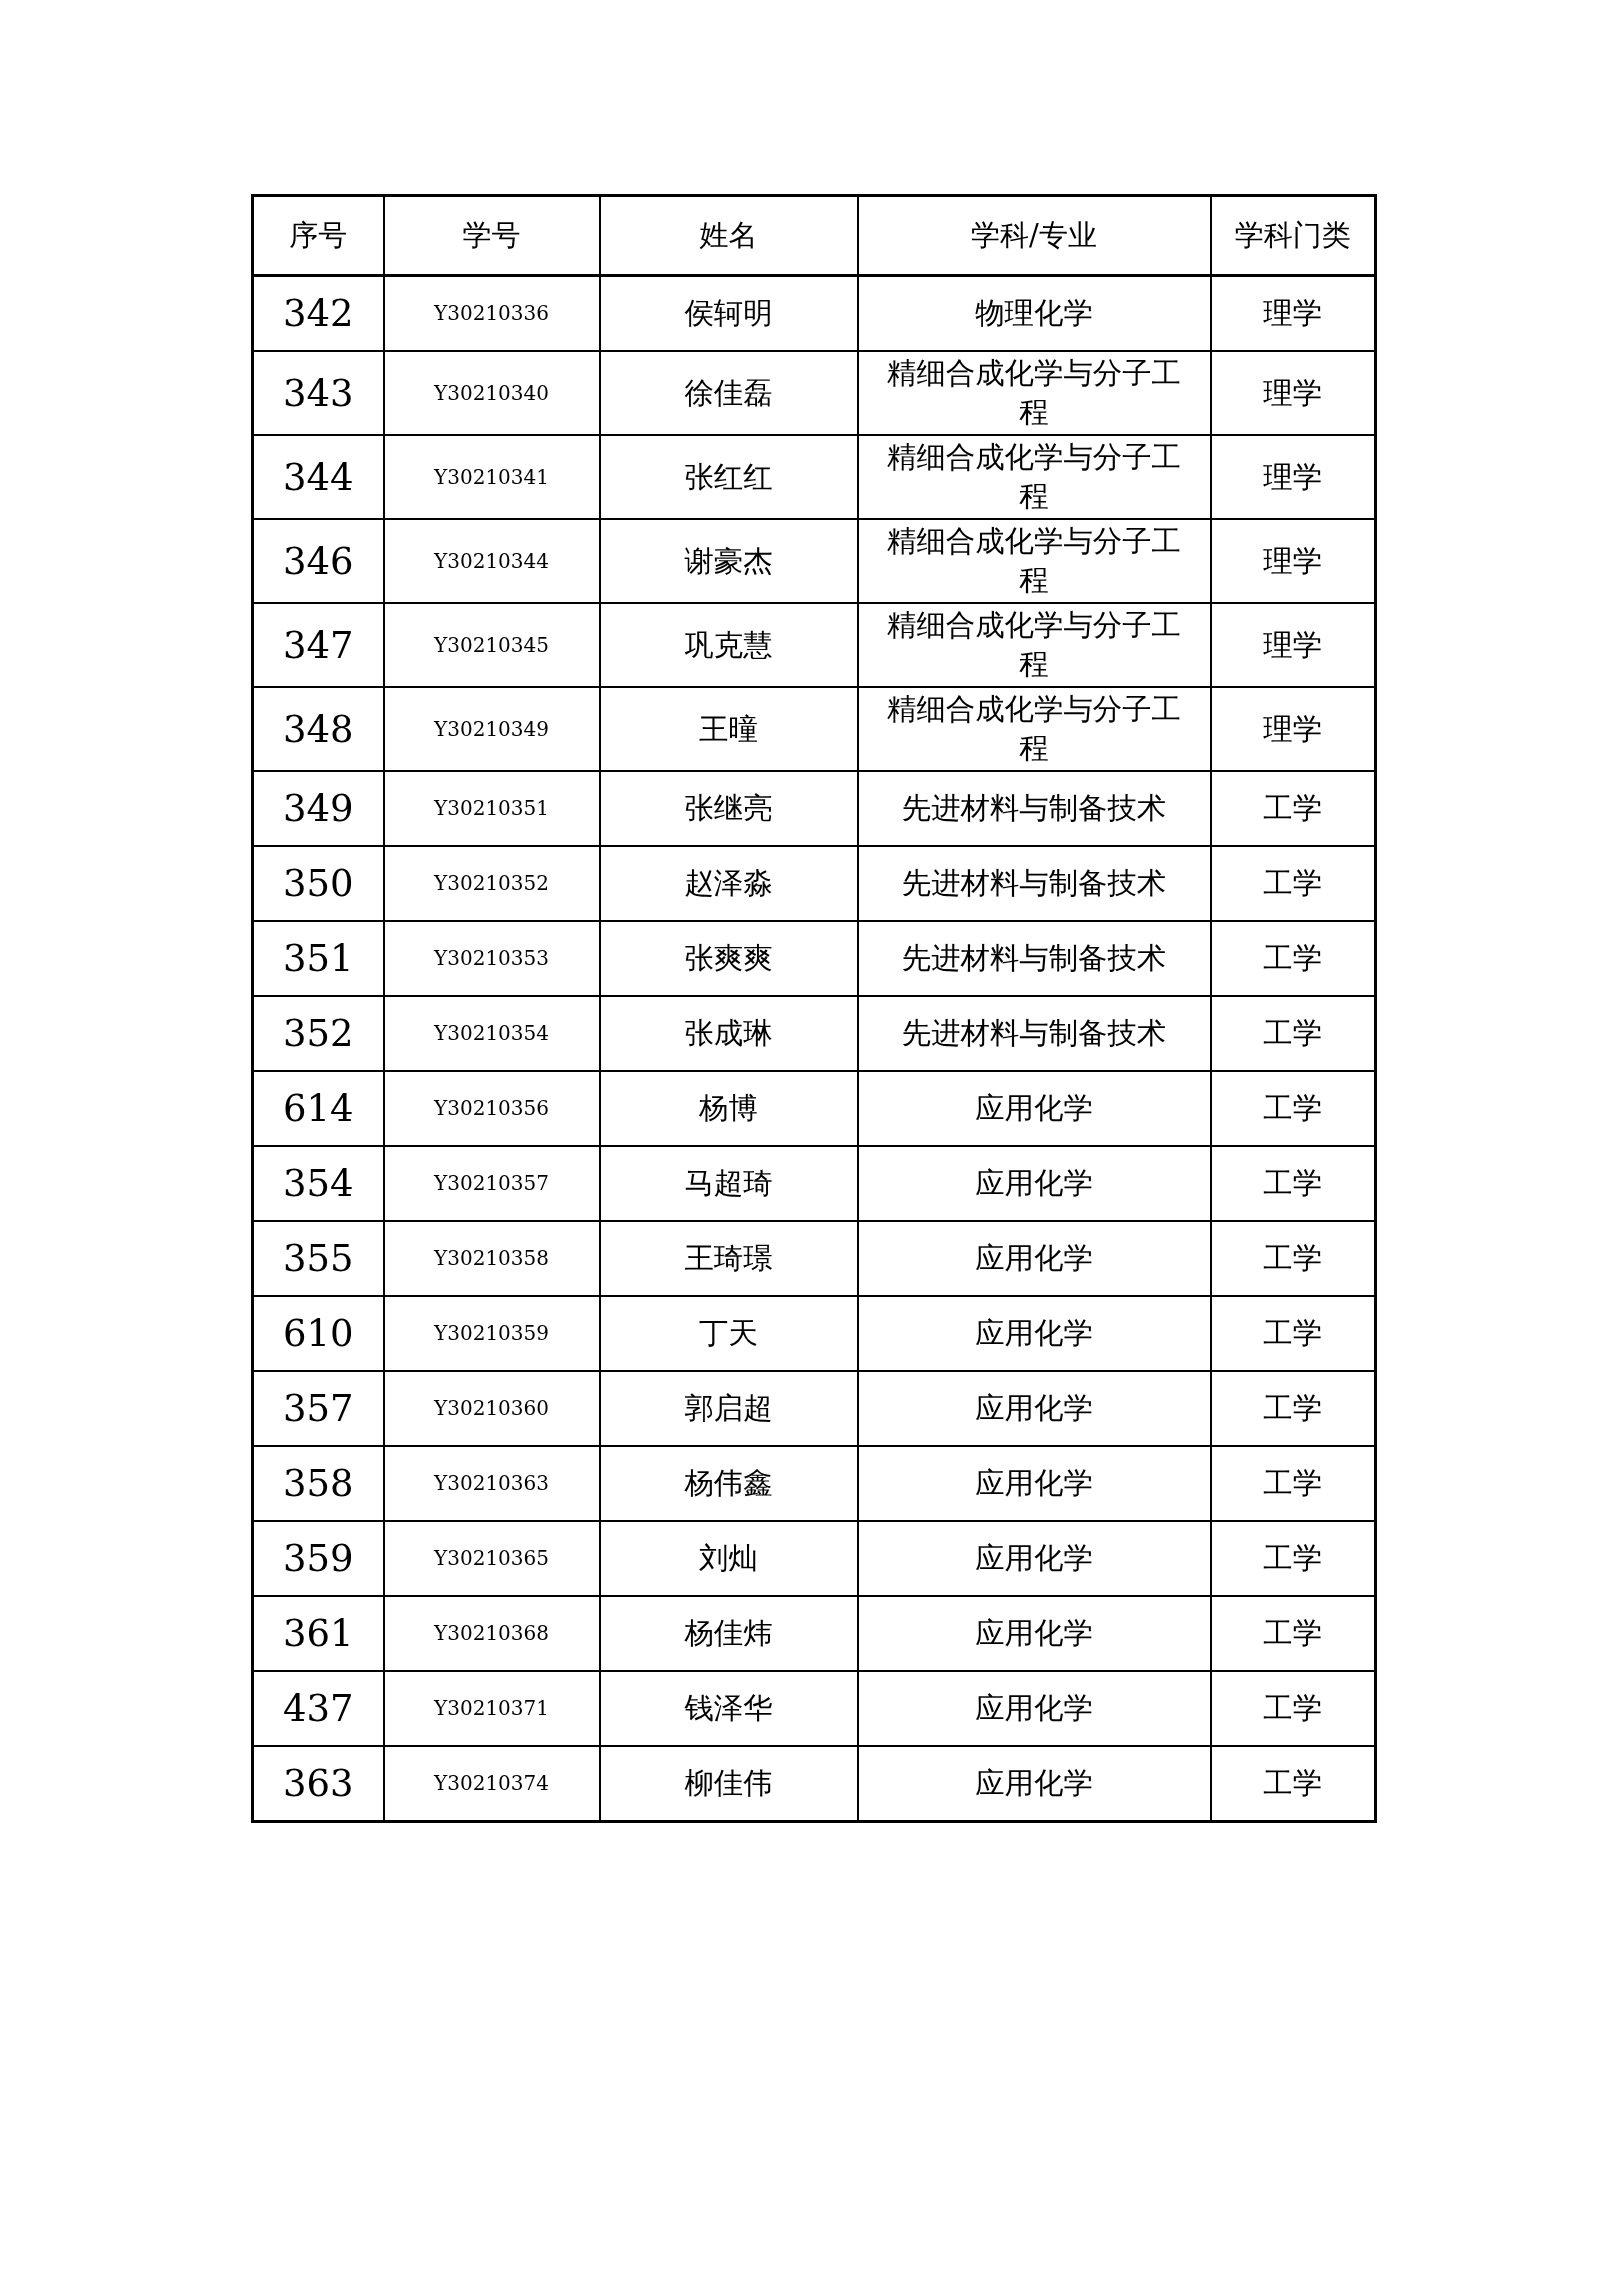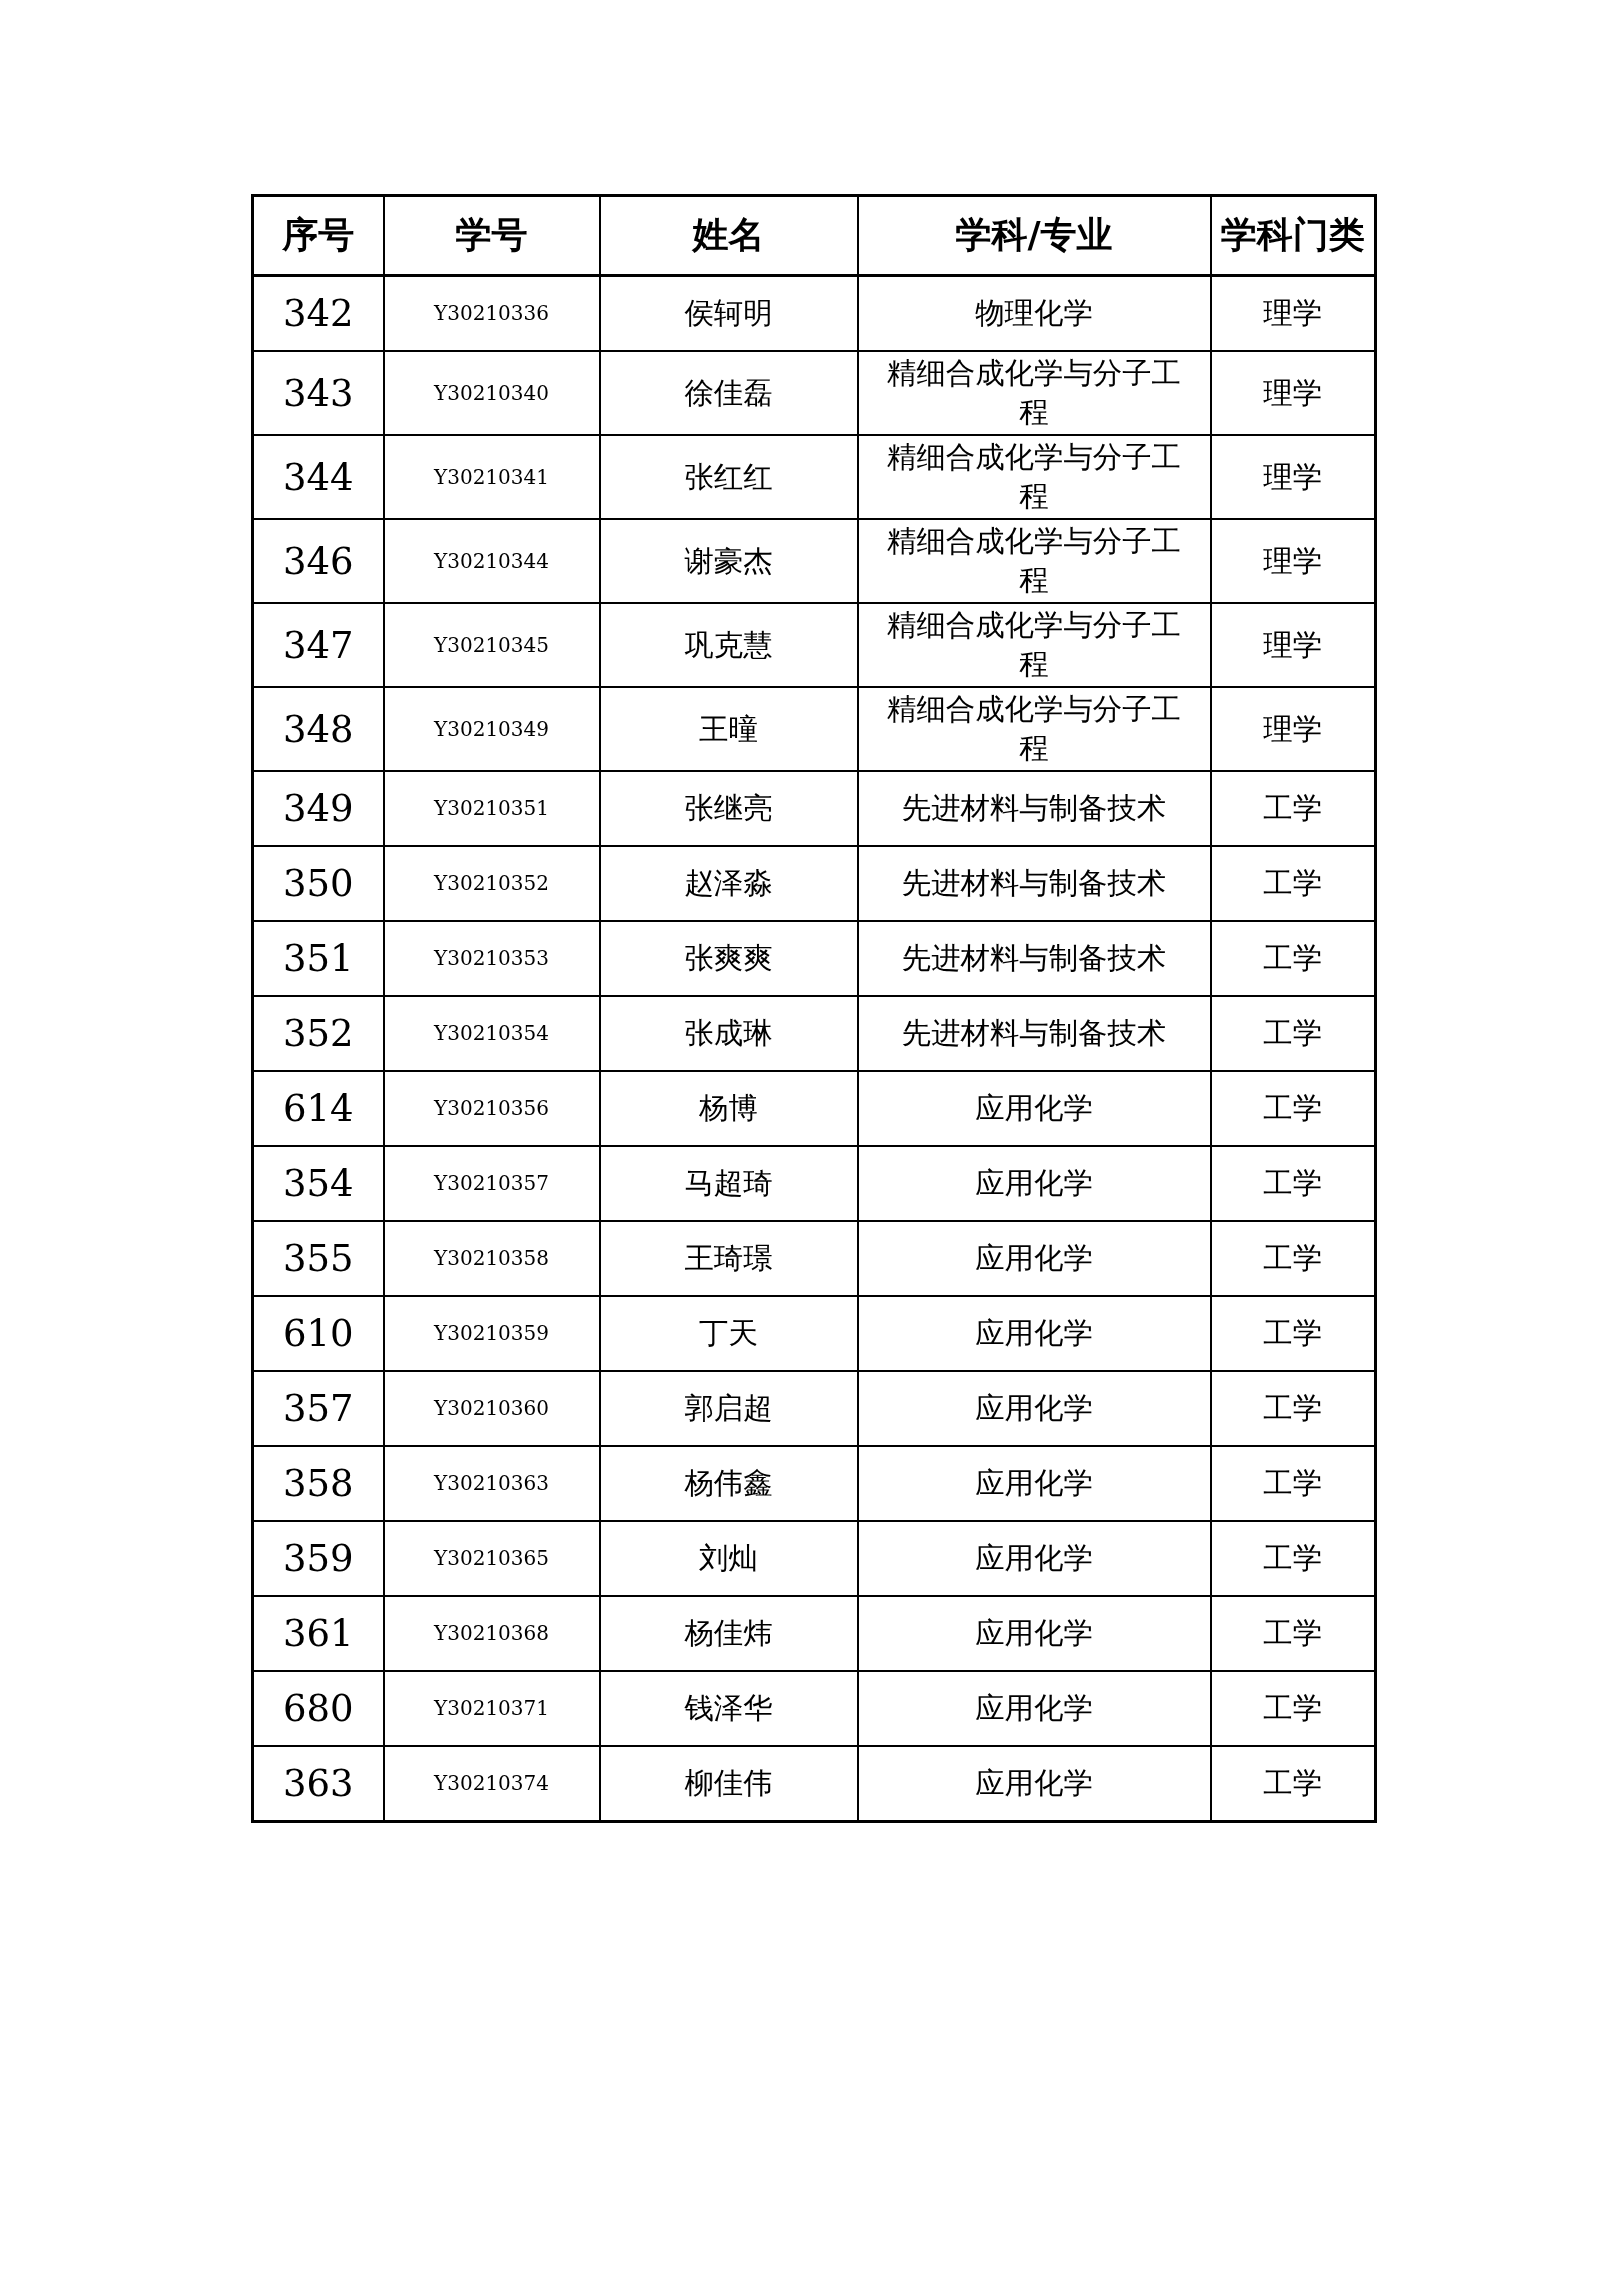--- a/index.html
+++ b/index.html
@@ -30,22 +30,22 @@
     border-top-width: 2.6px;
     border-bottom-width: 2.6px;
     text-align: center;
     vertical-align: middle;
     padding: 0;
     color: #000000;
     overflow: hidden;
   }
   .roster thead th {
     height: 77px;
-    font-size: 36px;
-    font-weight: bold;
+    font-size: 29px;
+    font-weight: normal;
     border-bottom-width: 3.3px;
   }
   .roster td {
     font-size: 29.4px;
     line-height: 39px;
     font-weight: normal;
   }
   .roster tr.row-short td { height: 73px; }
   .roster tr.row-tall  td { height: 82px; }
   .roster td.col-id { font-size: 20px; }
@@ -194,21 +194,21 @@
           <td class="col-category">工学</td>
         </tr>
         <tr class="row-short">
           <td class="col-serial">361</td>
           <td class="col-id">Y30210368</td>
           <td class="col-name">杨佳炜</td>
           <td class="col-major">应用化学</td>
           <td class="col-category">工学</td>
         </tr>
         <tr class="row-short">
-          <td class="col-serial">680</td>
+          <td class="col-serial">437</td>
           <td class="col-id">Y30210371</td>
           <td class="col-name">钱泽华</td>
           <td class="col-major">应用化学</td>
           <td class="col-category">工学</td>
         </tr>
         <tr class="row-short">
           <td class="col-serial">363</td>
           <td class="col-id">Y30210374</td>
           <td class="col-name">柳佳伟</td>
           <td class="col-major">应用化学</td>

